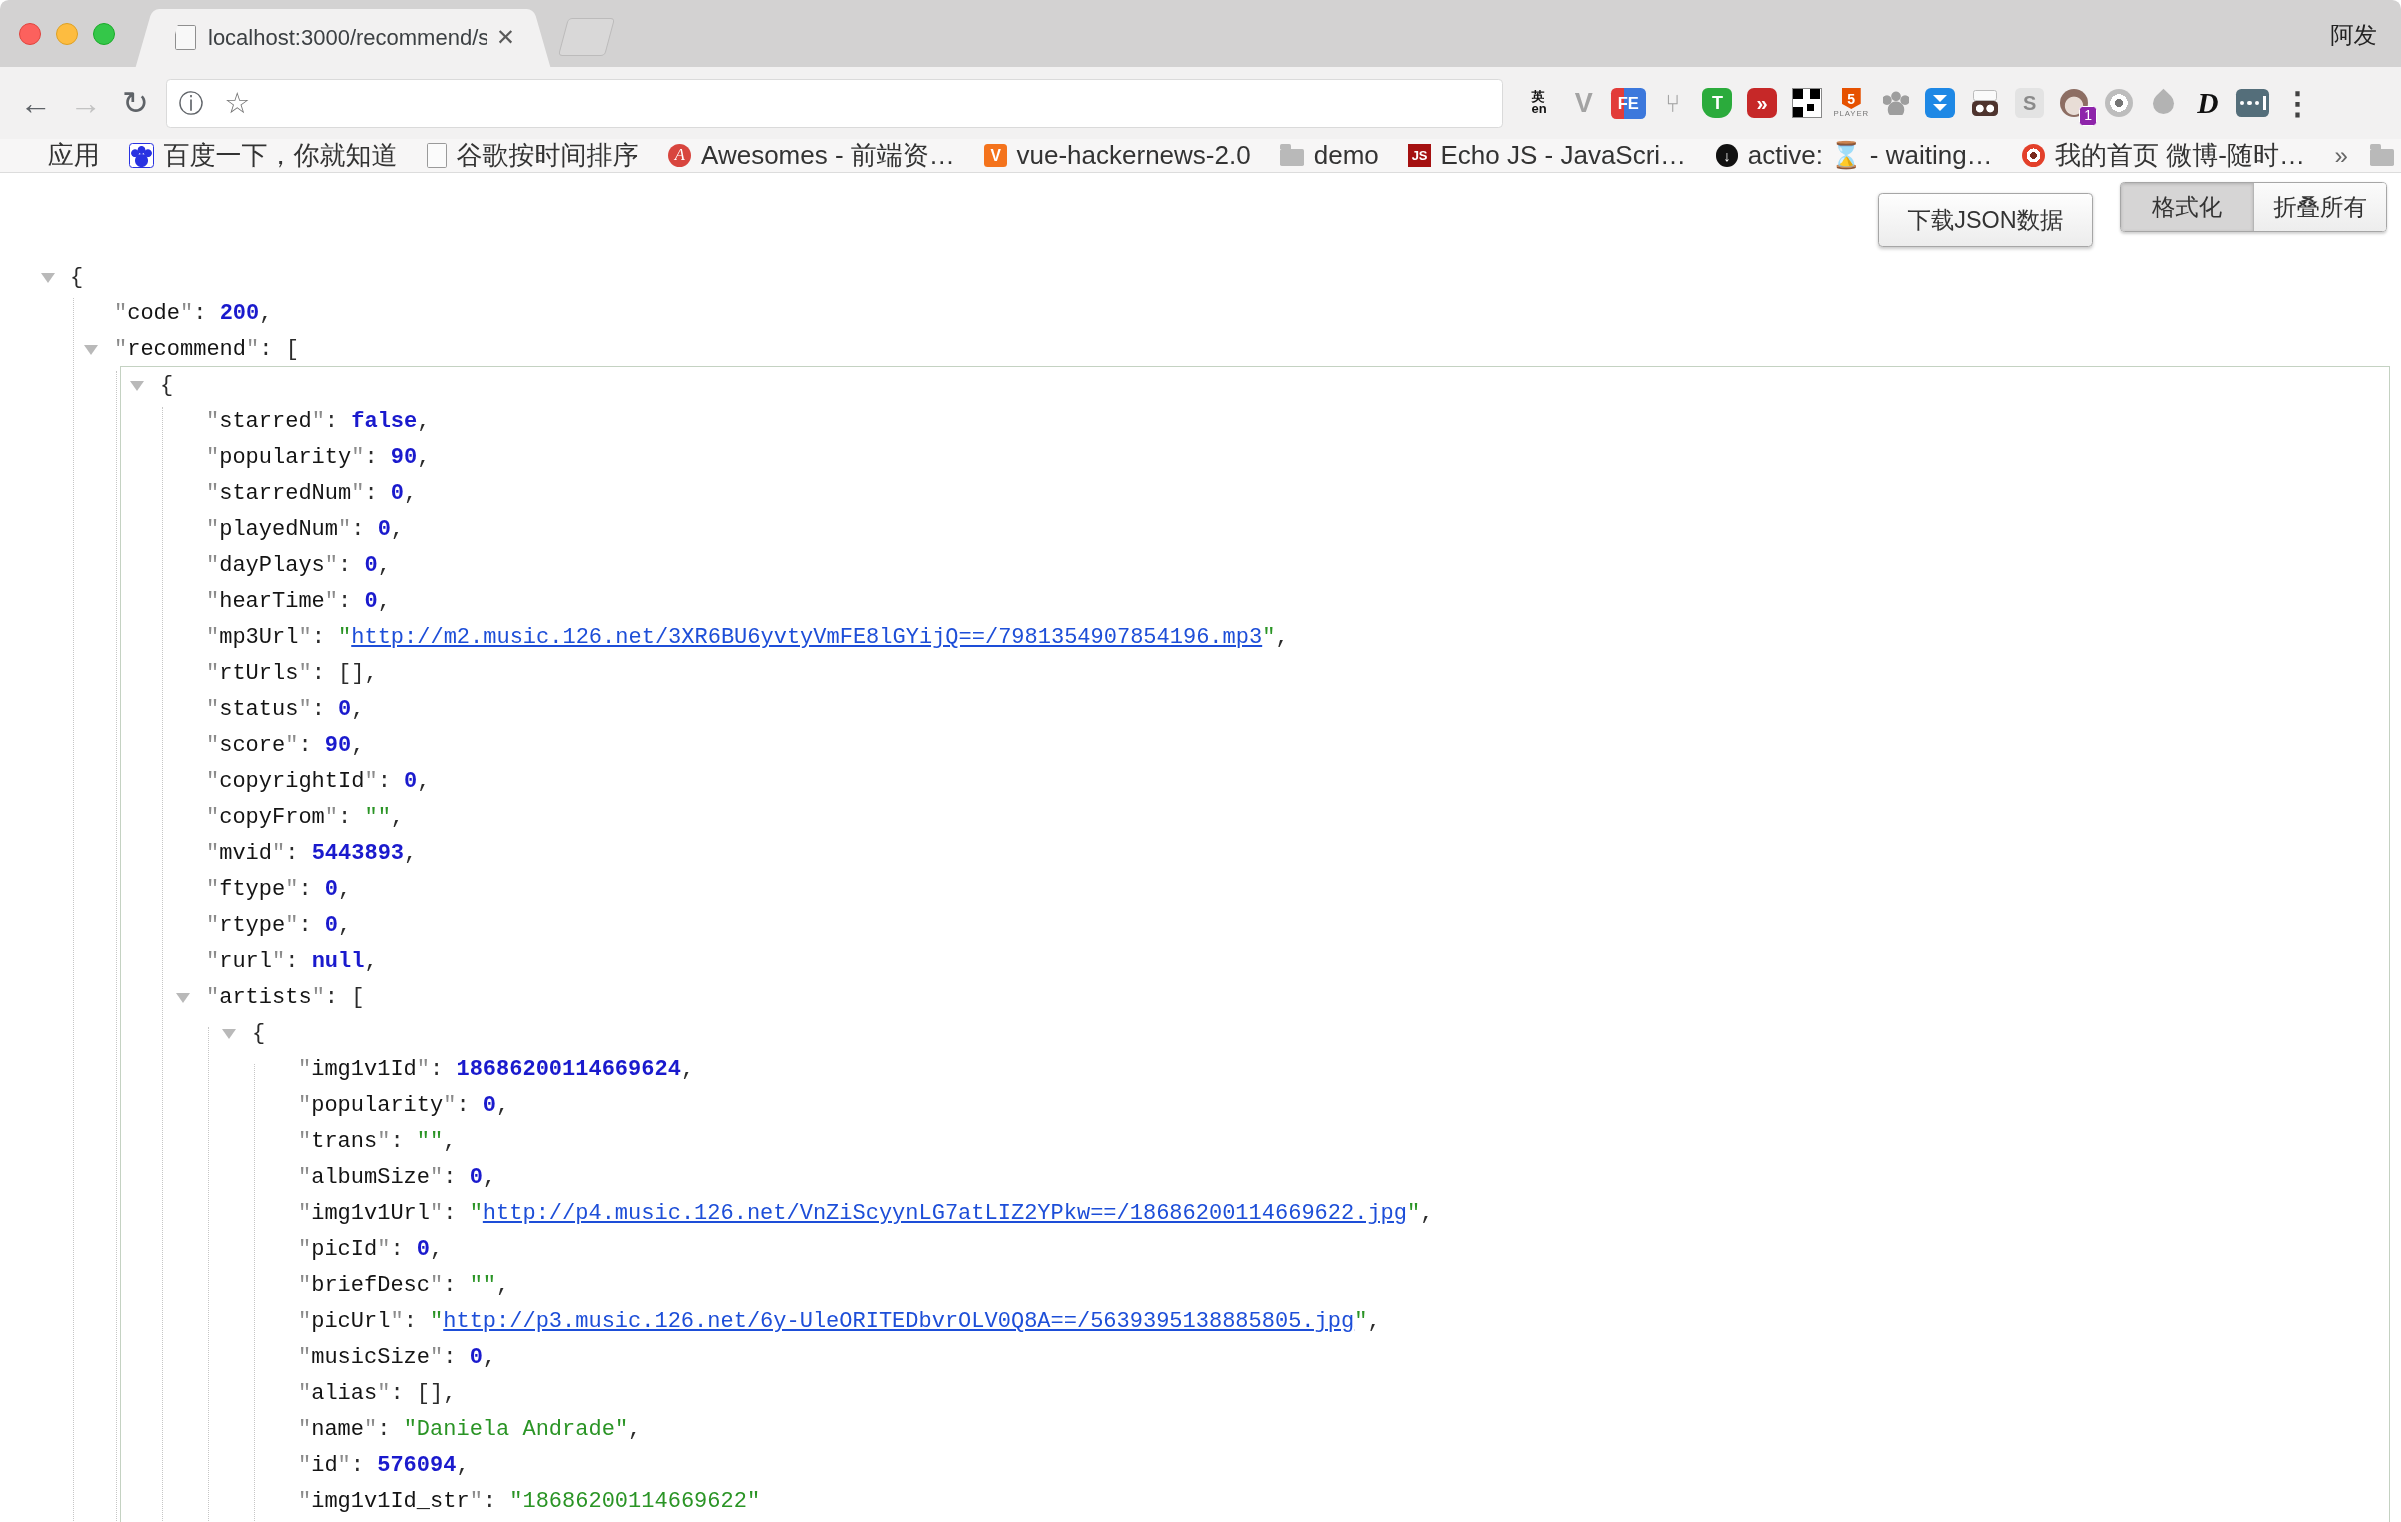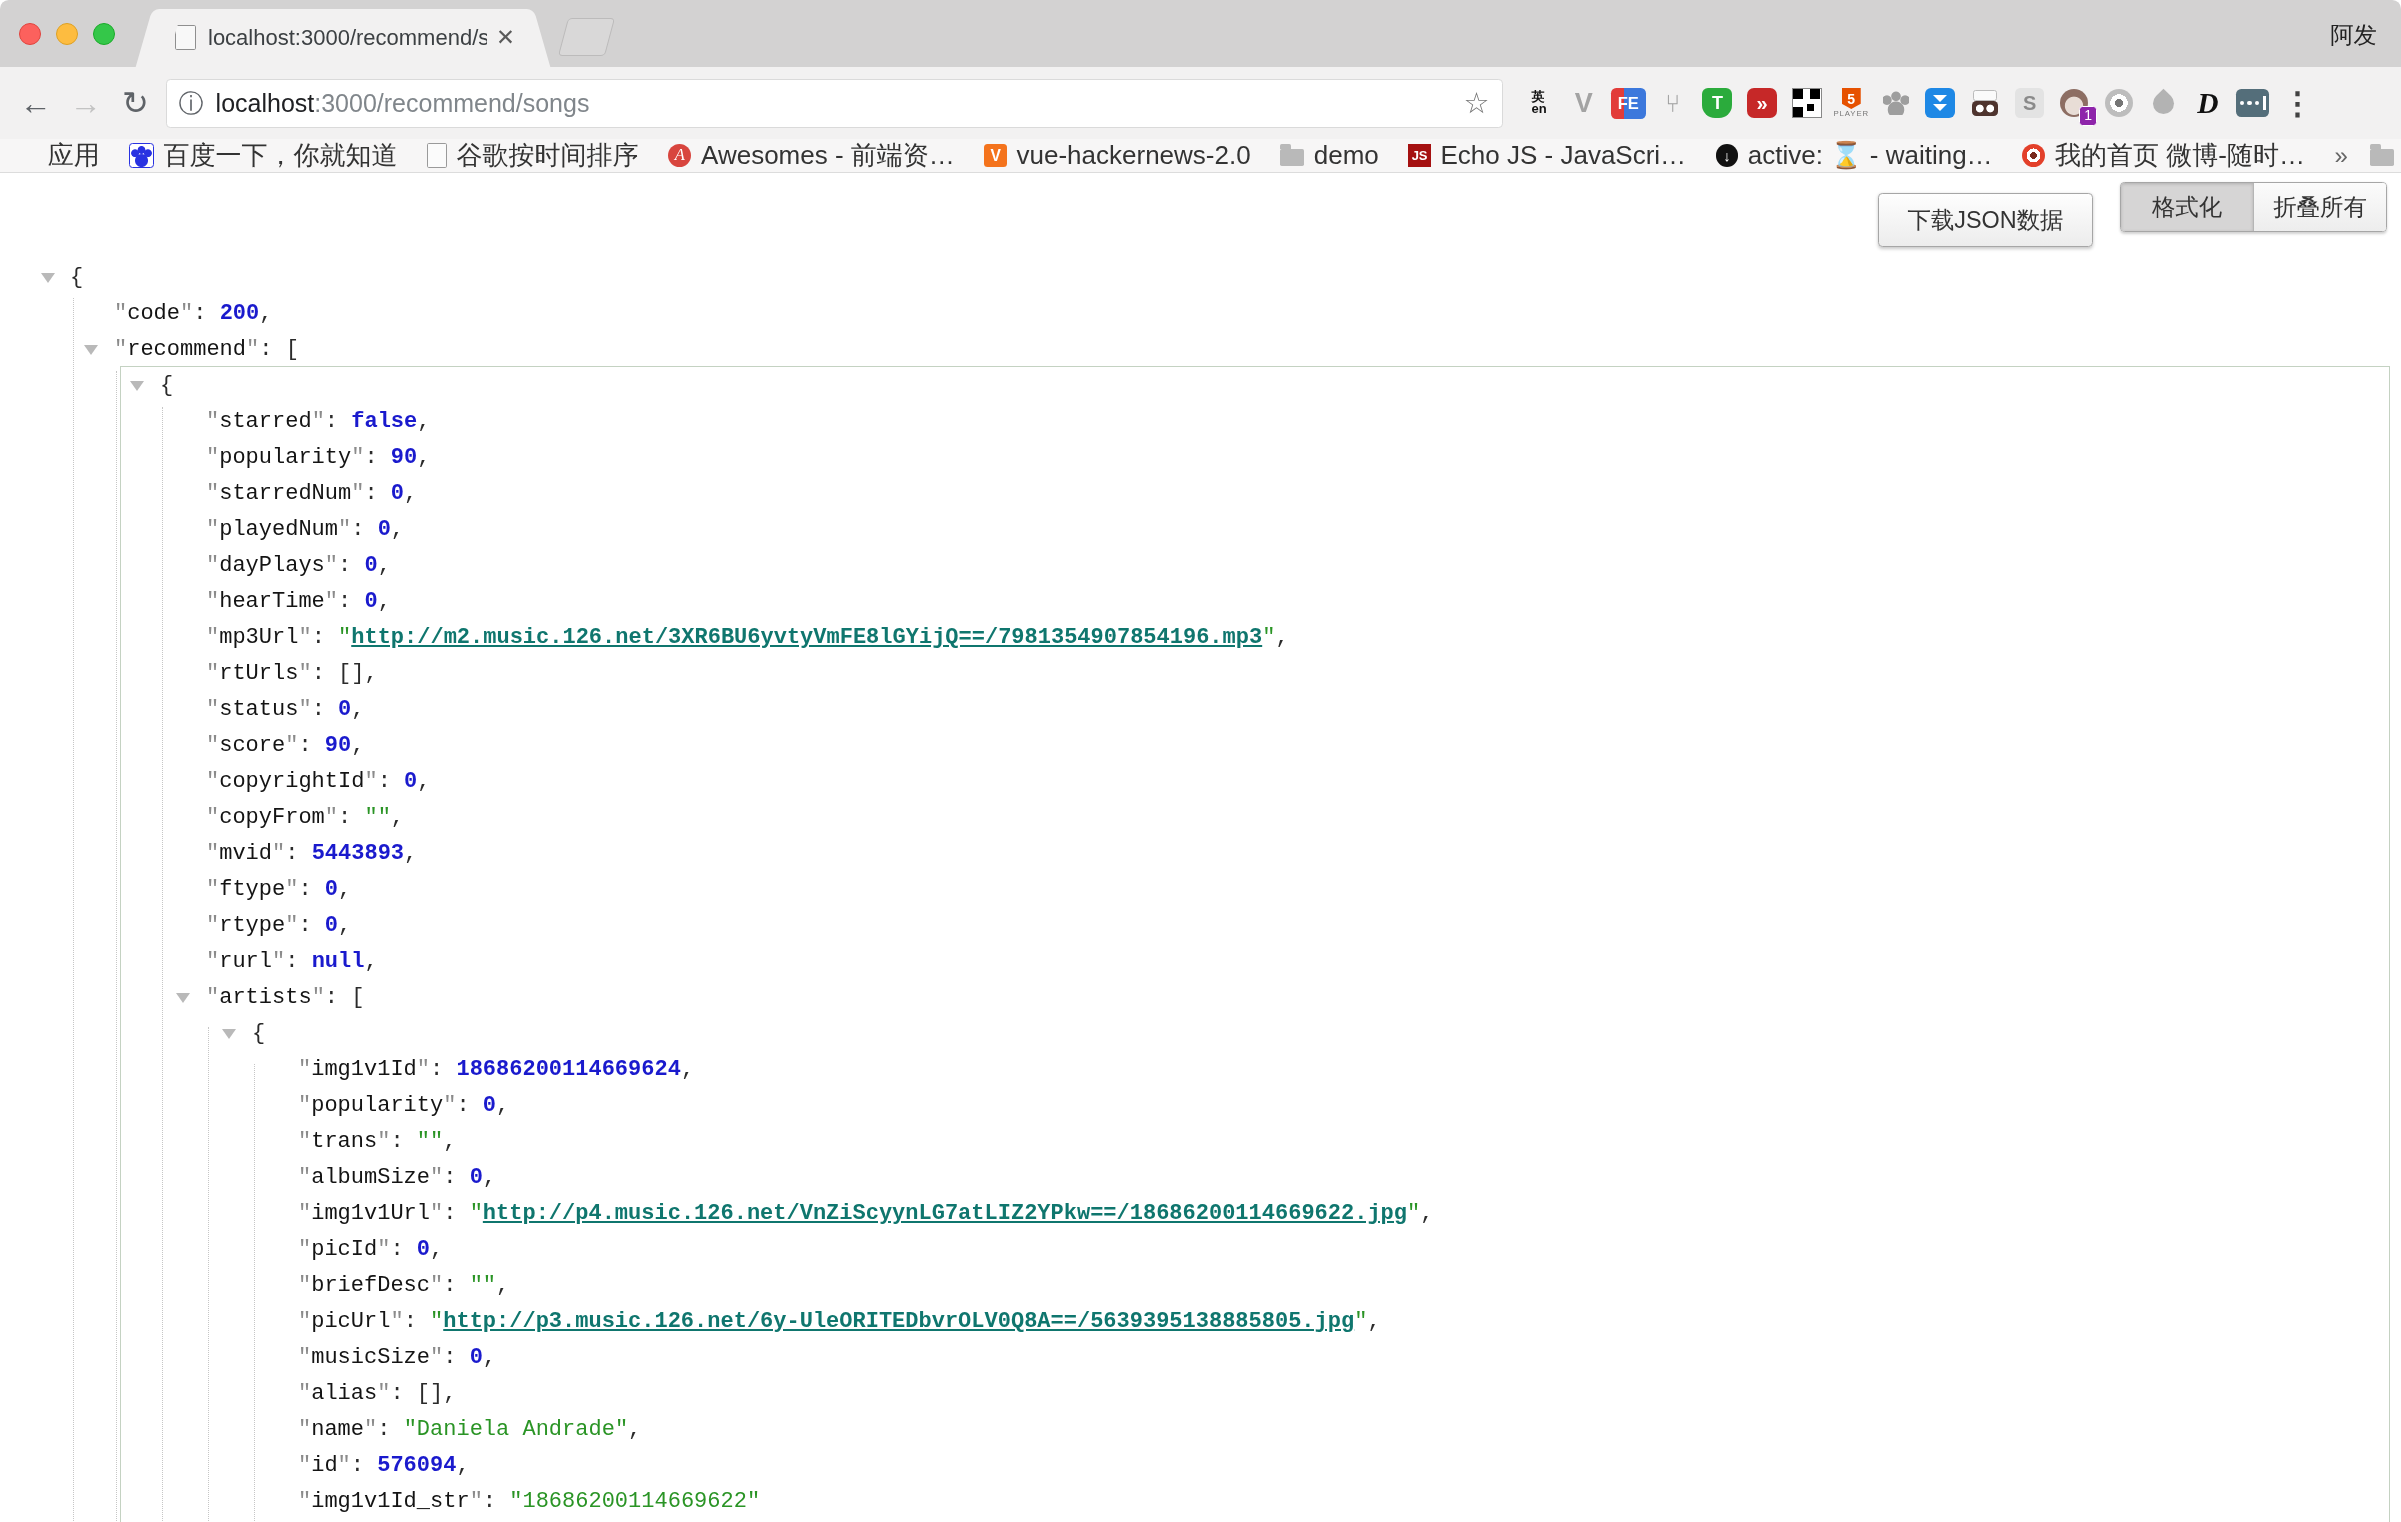--- a/index.html
+++ b/index.html
@@ -103,21 +103,21 @@
   .seg.active{background:#d6d5d5;box-shadow:inset 0 0.9px 3.5px rgba(0,0,0,.18);border-right:0.9px solid #b5b5b5;}
   
   #hl-box{position:absolute;left:120px;top:366px;width:2268px;height:1233px;border:1.7px solid #c4d2c2;background:#fff;}
   .guide{position:absolute;width:0;border-left:1.7px dotted #c6c6c6;}
   #json-root{position:absolute;left:0;top:260px;width:2401px;font-family:"Liberation Mono",monospace;font-size:22px;}
   .jline{height:36px;line-height:36px;position:relative;white-space:nowrap;}
   .tri{position:absolute;top:13px;width:0;height:0;border-left:7.8px solid transparent;border-right:7.8px solid transparent;border-top:10.4px solid #b9b9b9;}
   .qk{color:#8b8b8b;} .k{color:#141414;} .p{color:#2b2b2b;}
   .num{color:#1a1acd;font-weight:bold;}
   .qs,.str{color:#2a9425;}
-  .lnk{color:#0f766e;text-decoration:underline;cursor:pointer;font-weight:bold;}
+  .lnk{color:#1d4ed8;text-decoration:underline;cursor:pointer;}
 </style>
 </head>
 <body>
 
 <div class="tabstrip">
   <div class="lights">
     <span class="light l-red"></span>
     <span class="light l-yellow"></span>
     <span class="light l-green"></span>
   </div>
@@ -129,21 +129,20 @@
   <div class="newtab"></div>
   <div class="profile">阿发</div>
 </div>
 
 <div class="navbar">
   <span class="navico" style="margin-left:10.4px">←</span>
   <span class="navico disabled">→</span>
   <span class="navico">↻</span>
   <div class="urlbar">
     <span class="info-ic">ⓘ</span>
-    <span class="urltext"><b>localhost</b><span>:3000/recommend/songs</span></span>
     <span class="star-ic">☆</span>
   </div>
   <div class="extrow" id="extrow">
       <span class="ext">
         <span class="g-translate">英<br>en</span>
       </span>
       <span class="ext">
         <span class="g-vimium">V</span>
       </span>
       <span class="ext">

